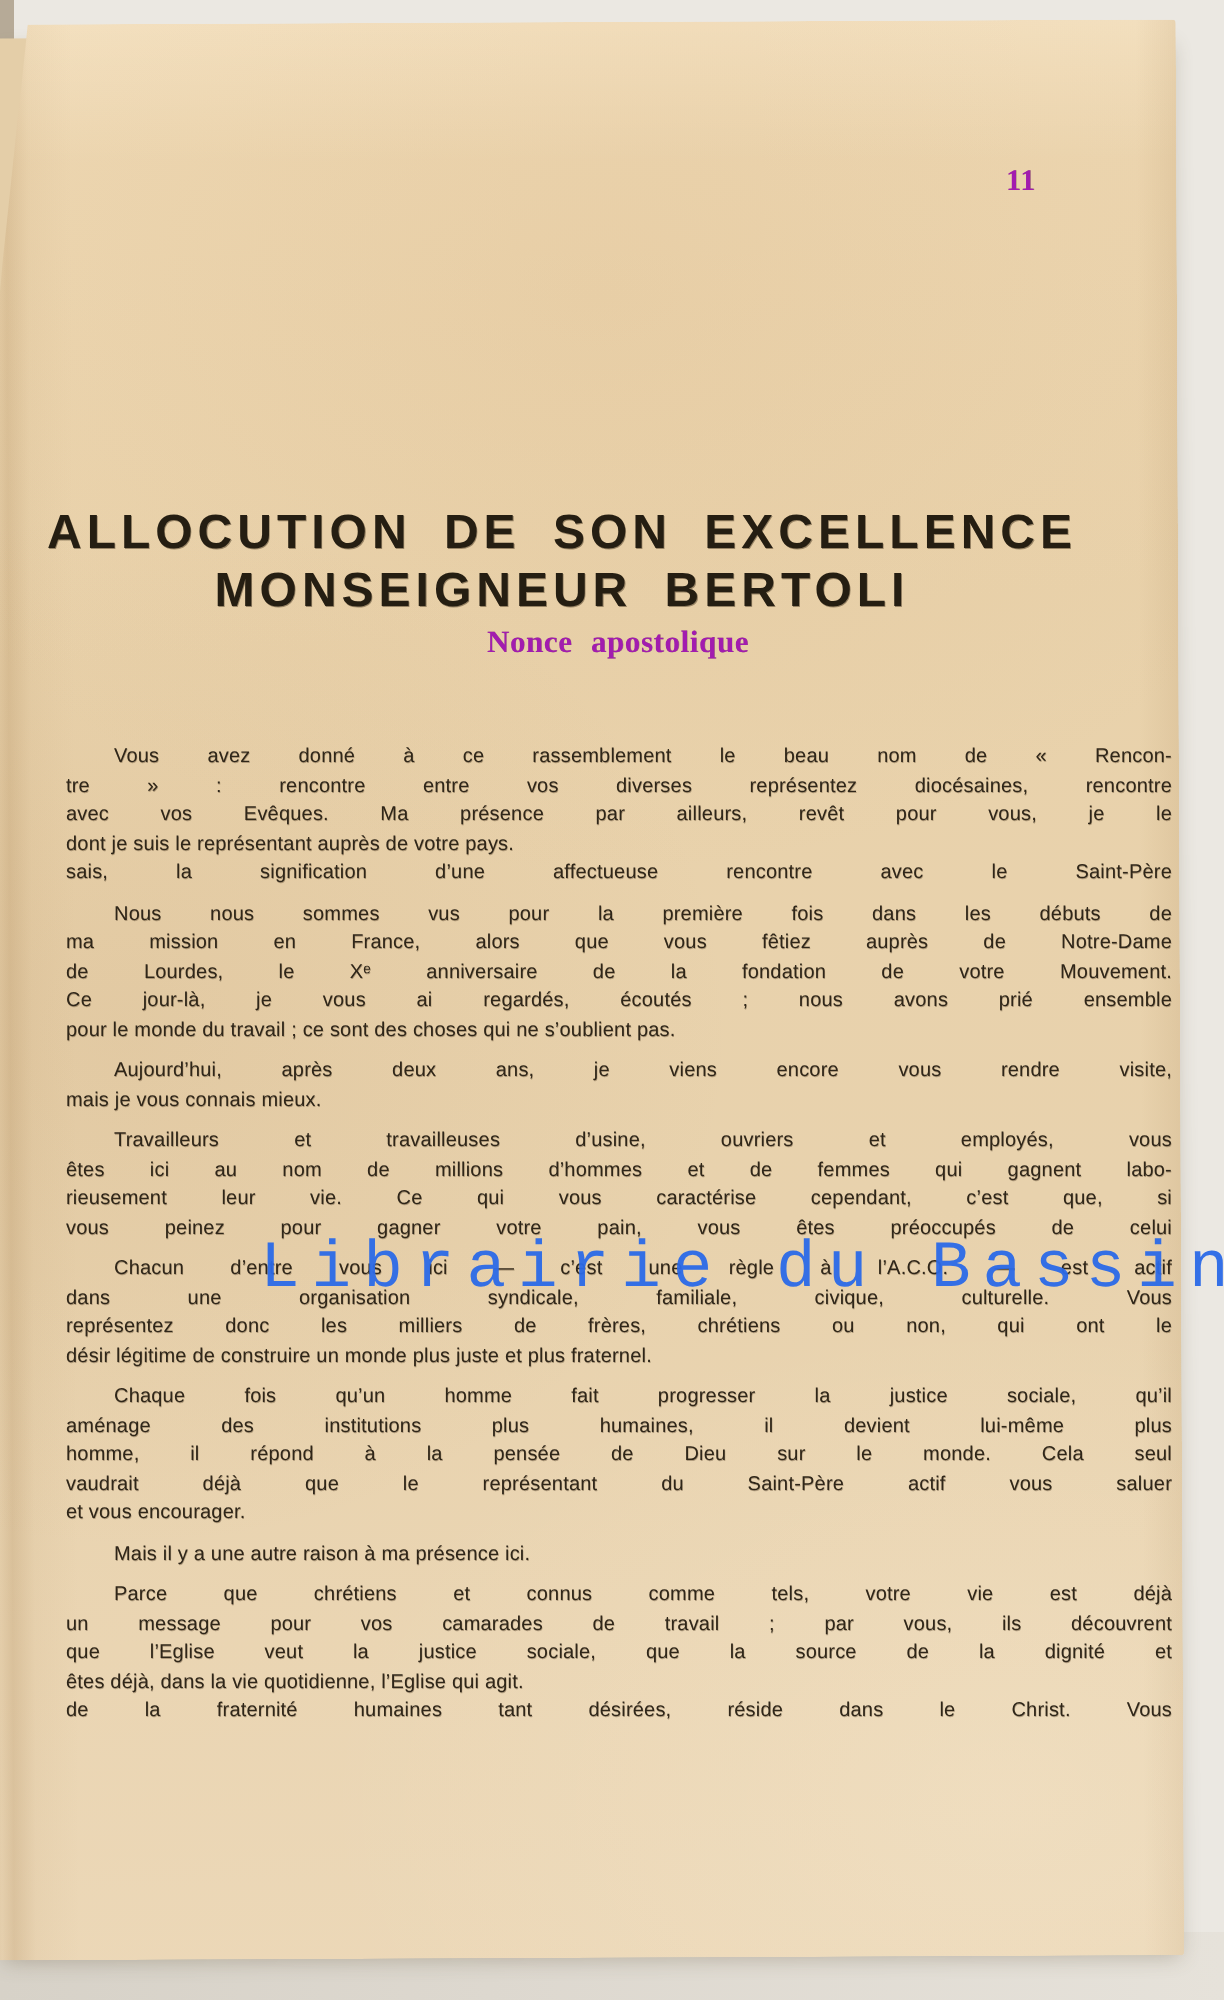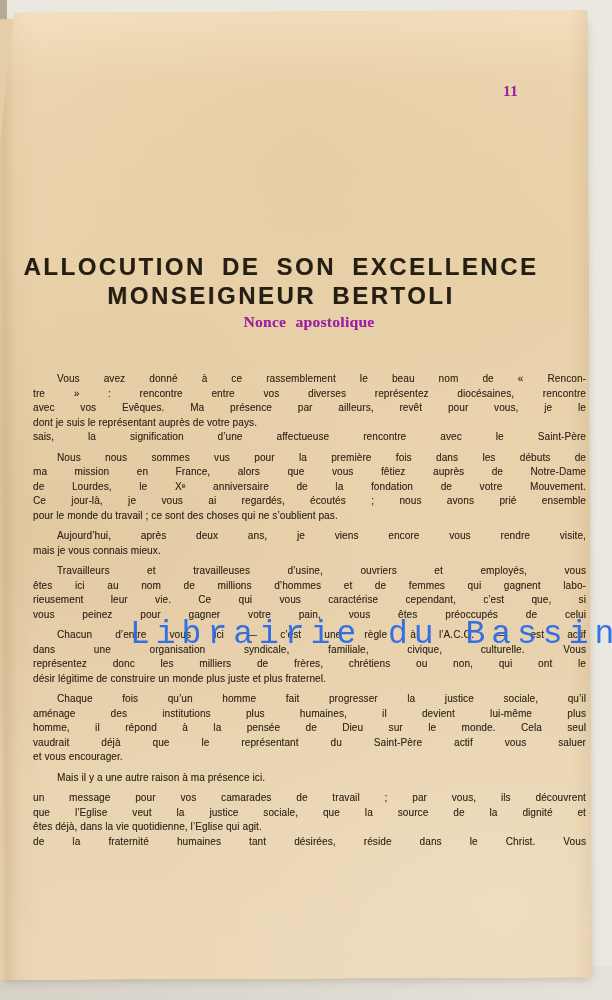--- a/index.html
+++ b/index.html
@@ -154,20 +154,21 @@
           <div class="line first">Chaque fois qu’un homme fait progresser la justice sociale, qu’il</div>
           <div class="line">aménage des institutions plus humaines, il devient lui-même plus</div>
           <div class="line">homme, il répond à la pensée de Dieu sur le monde. Cela seul</div>
           <div class="line">vaudrait déjà que le représentant du Saint-Père actif vous saluer</div>
           <div class="line last">et vous encourager.</div>
         </div>
         <div class="para">
           <div class="line first last">Mais il y a une autre raison à ma présence ici.</div>
         </div>
         <div class="para">
+          <div class="line first">Parce que chrétiens et connus comme tels, votre vie est déjà</div>
           <div class="line">un message pour vos camarades de travail ; par vous, ils découvrent</div>
           <div class="line">que l’Eglise veut la justice sociale, que la source de la dignité et</div>
           <div class="line last">êtes déjà, dans la vie quotidienne, l’Eglise qui agit.</div>
           <div class="line">de la fraternité humaines tant désirées, réside dans le Christ. Vous</div>
         </div>
       </div>
 
     <div class="watermark">Librairie du Bassin</div>
   </div>
 </div>

